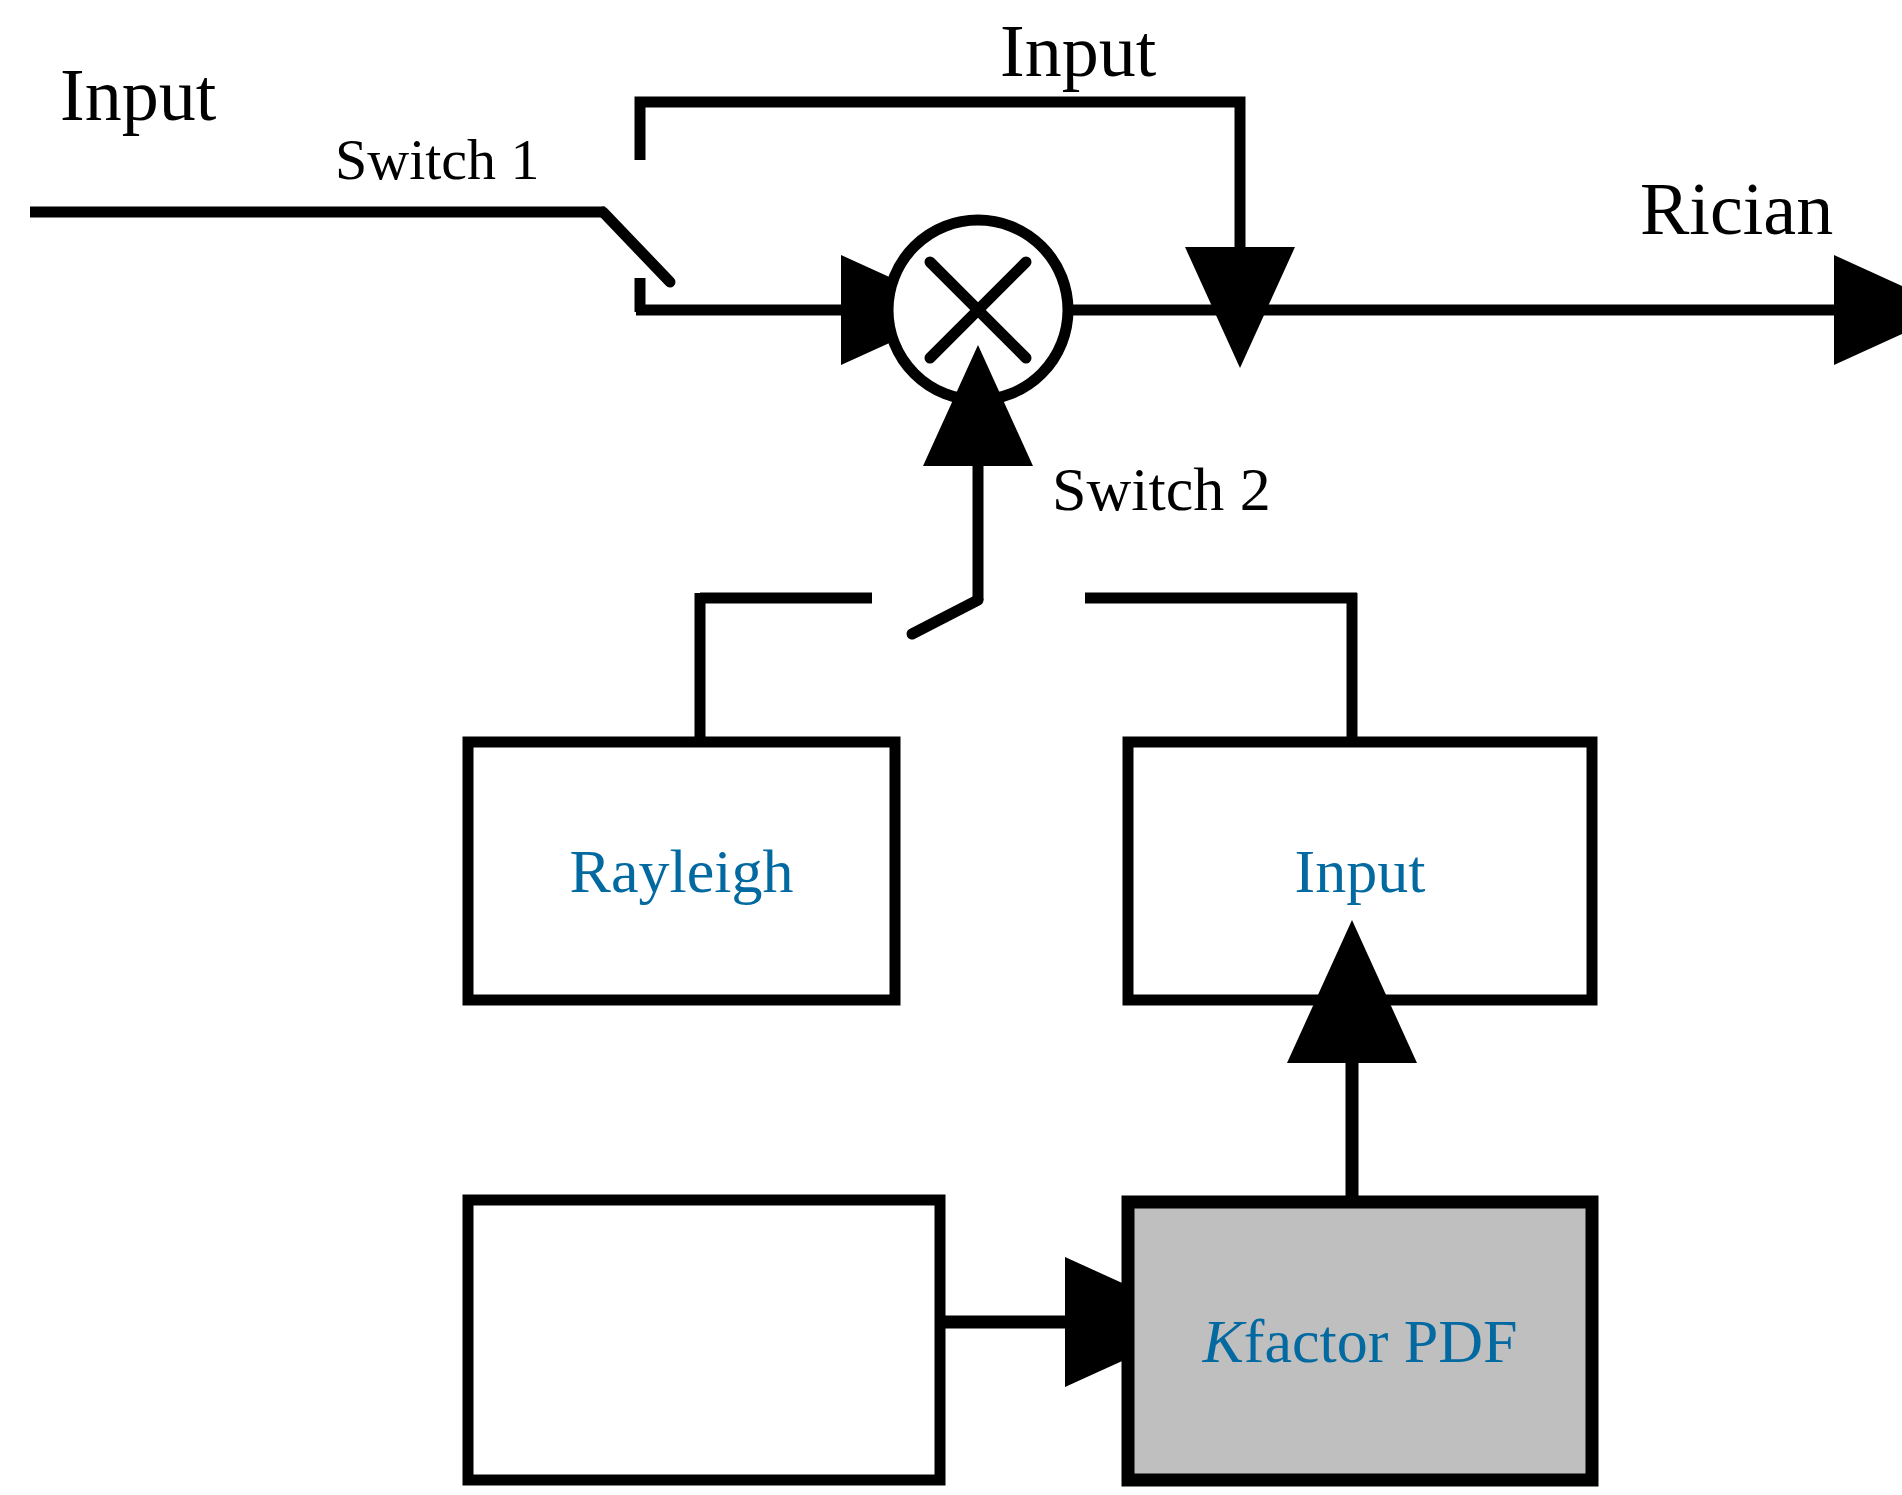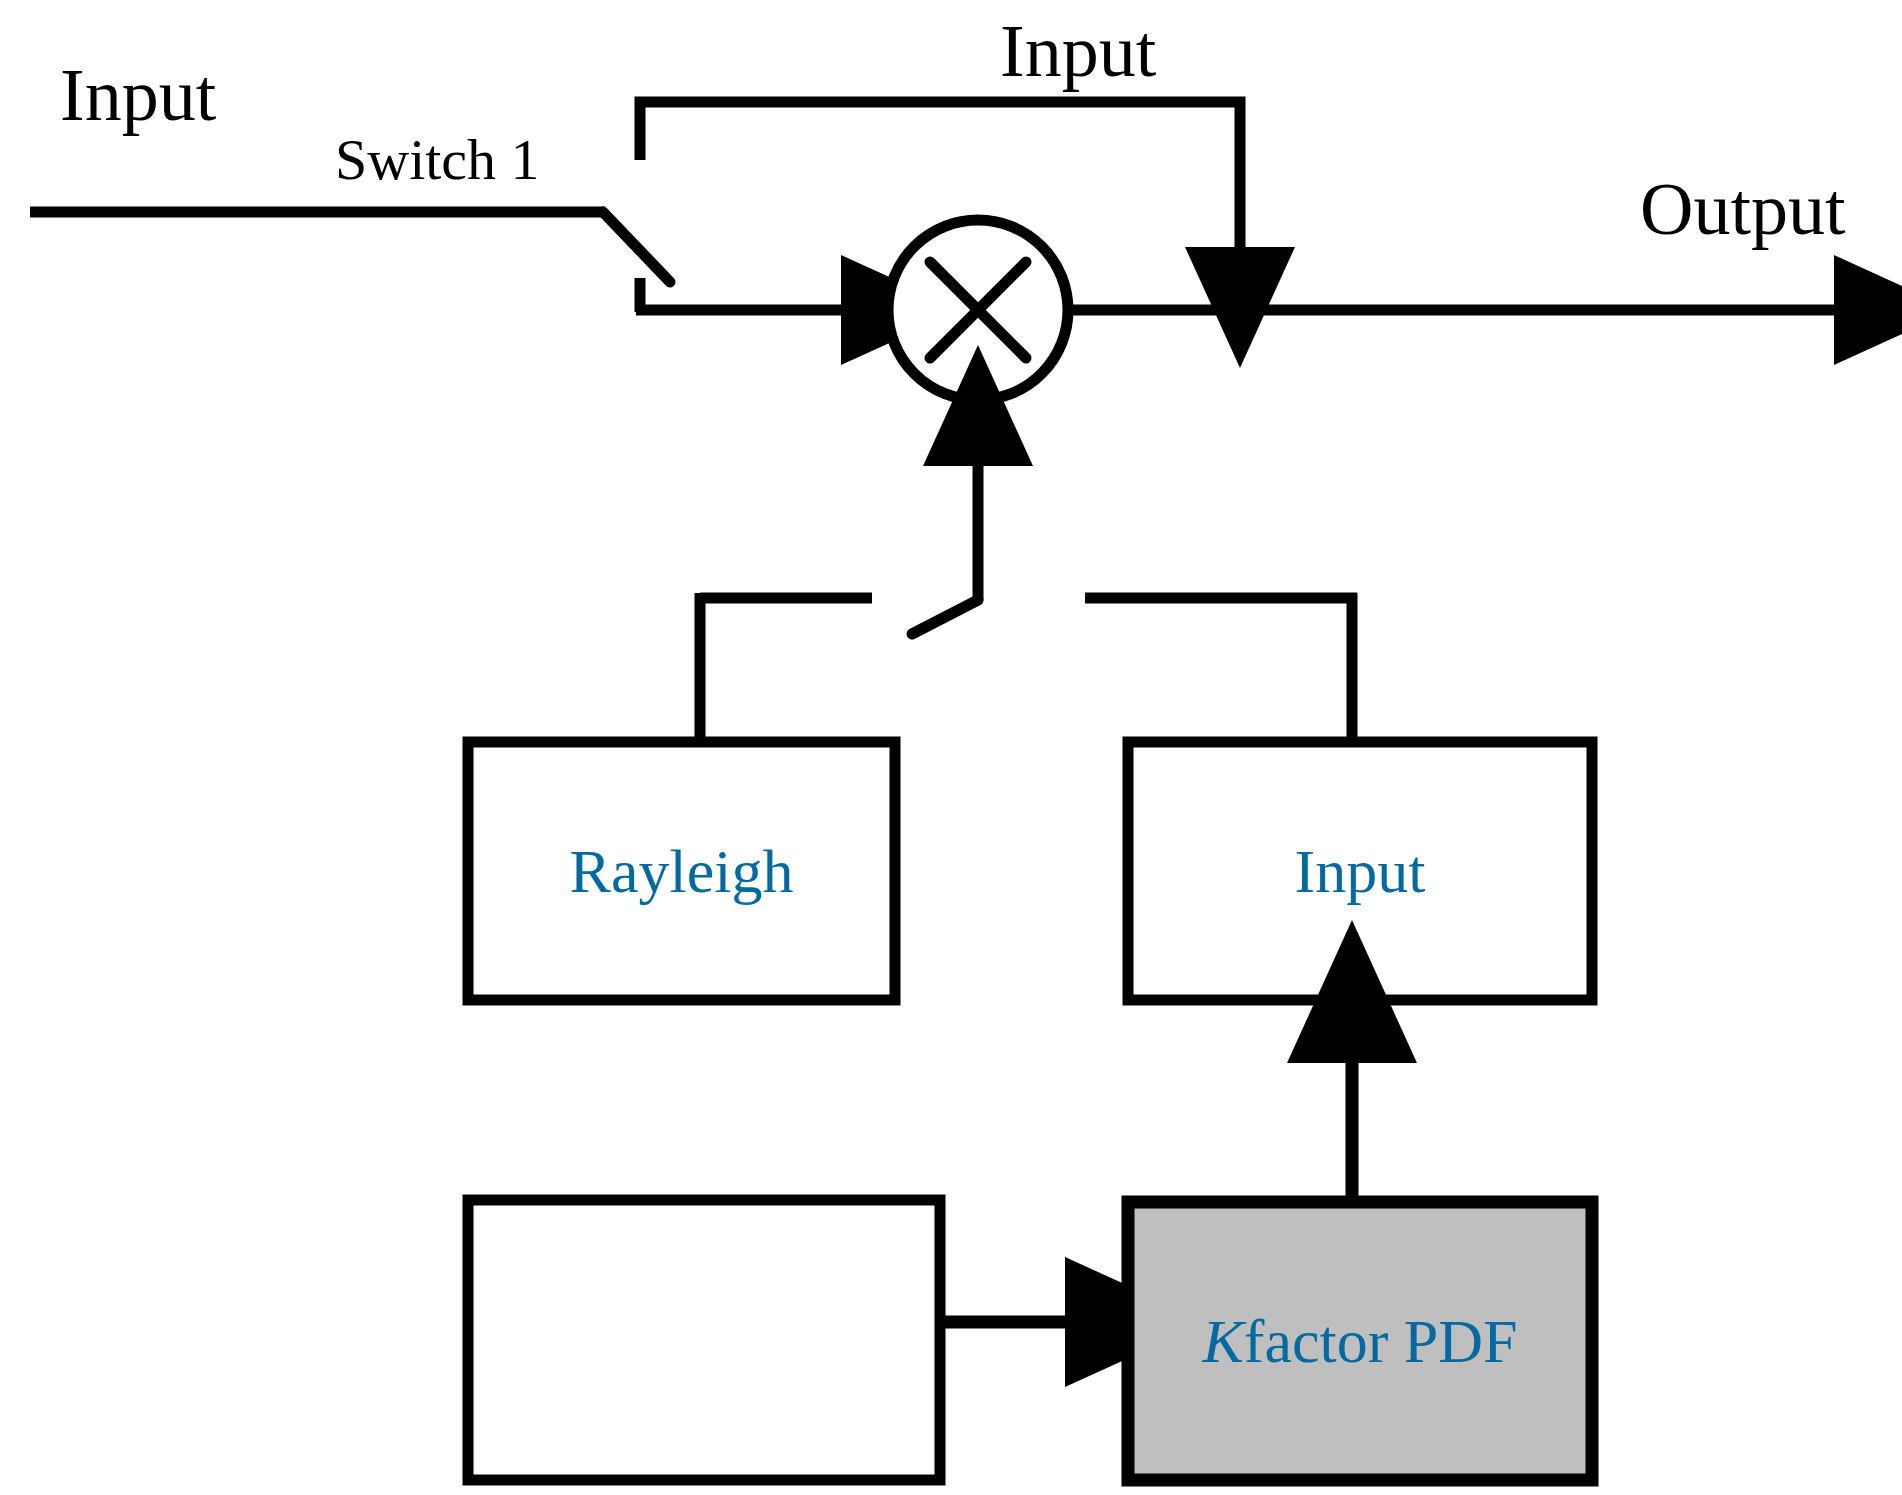--- a/index.html
+++ b/index.html
@@ -105,22 +105,23 @@
 
     <rect x="1128" y="1202" width="464" height="278" stroke="#000000" stroke-width="13" fill="#bfbfbf"></rect>
   </svg>
 
   <div class="dlabel lbl-input">Input</div>
 
   <div class="dlabel lbl-switch1">Switch 1</div>
 
   <div class="dlabel lbl-skip">Input</div>
 
-  <div class="dlabel lbl-output">Output</div>
+  <div class="dlabel lbl-output">Rician</div>
 
+  <div class="dlabel lbl-switch2">Switch 2</div>
 
   <div class="boxlabel" style="left:468px; top:742px; width:427px; height:258px;">Rayleigh</div>
 
   <div class="boxlabel" style="left:1128px; top:742px; width:464px; height:258px;">Input</div>
 
 
   <div class="boxlabel" style="left:1128px; top:1202px; width:464px; height:278px;">
     <span class="k-italic">K</span>
       <span> factor PDF</span>
   </div>

